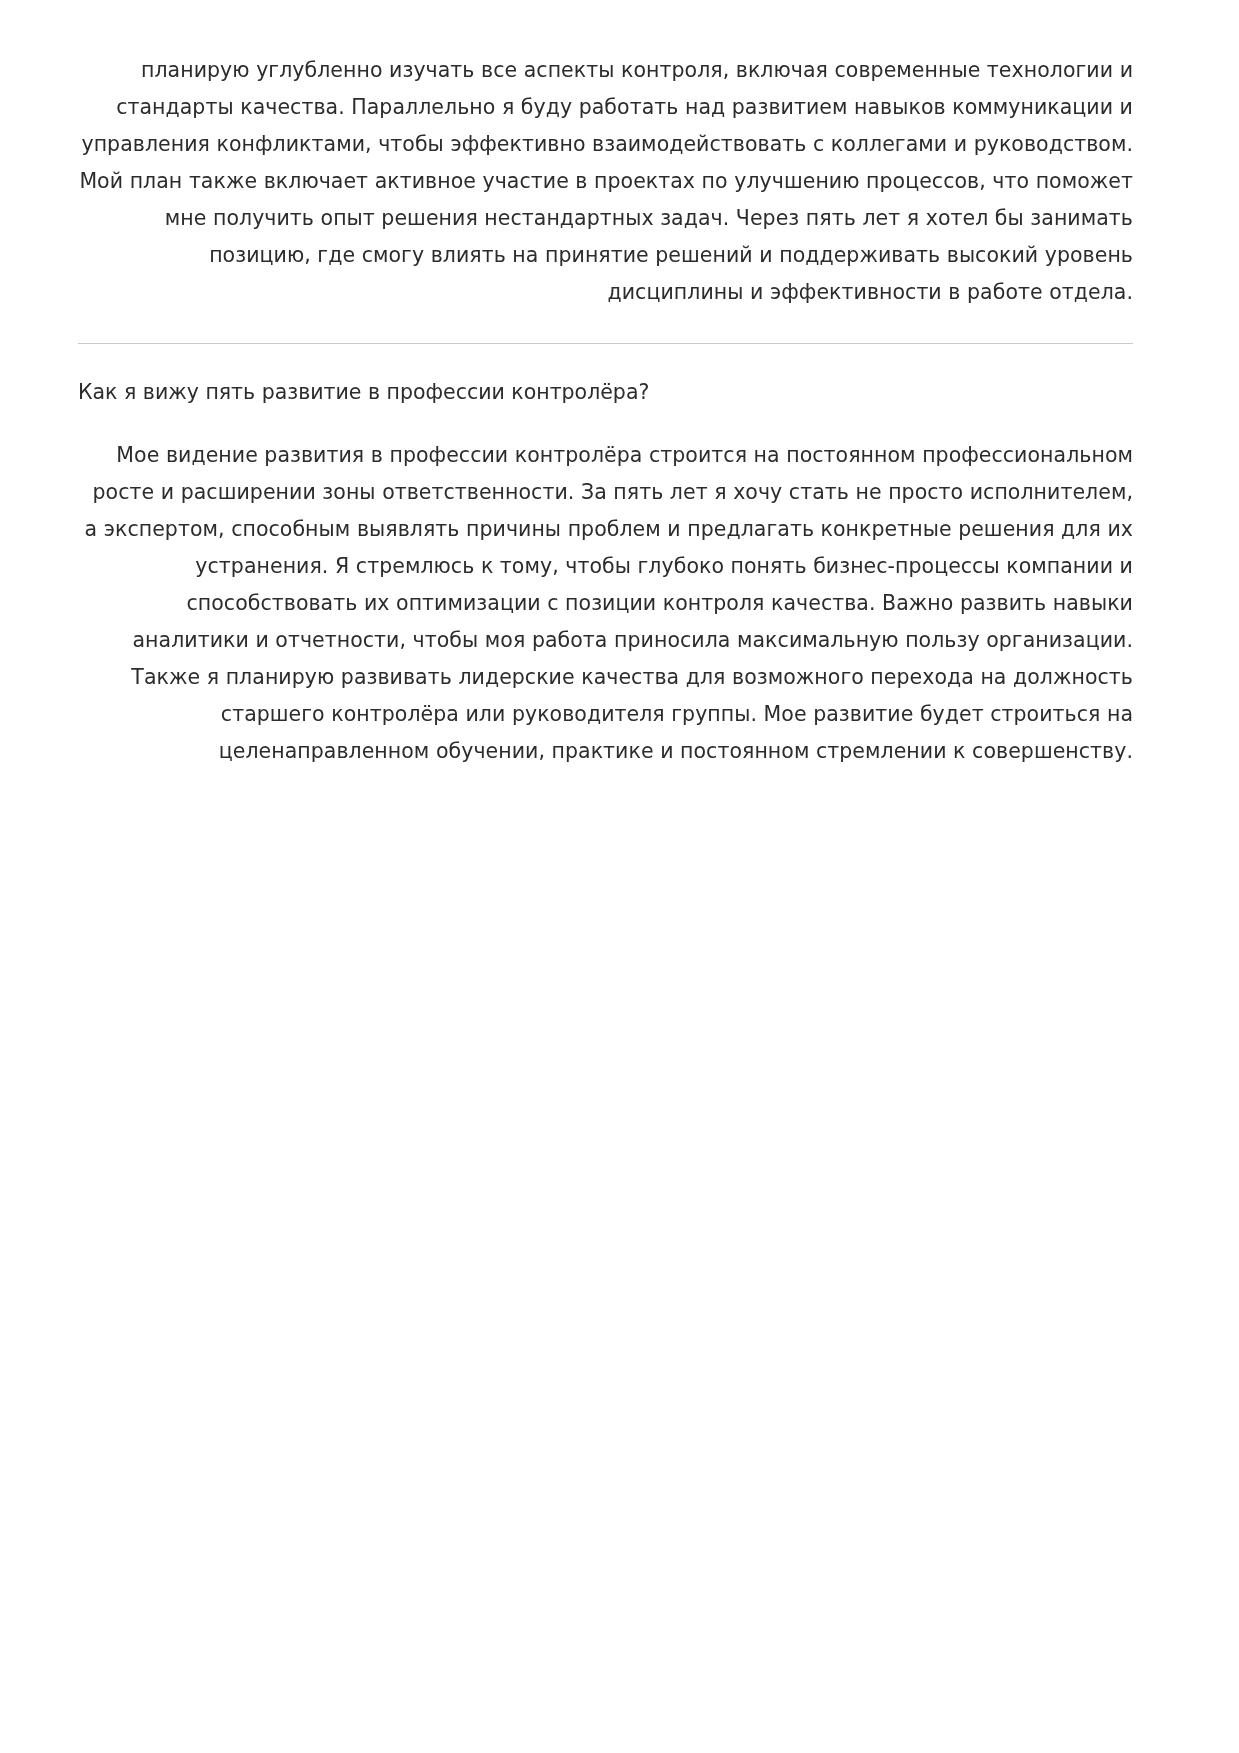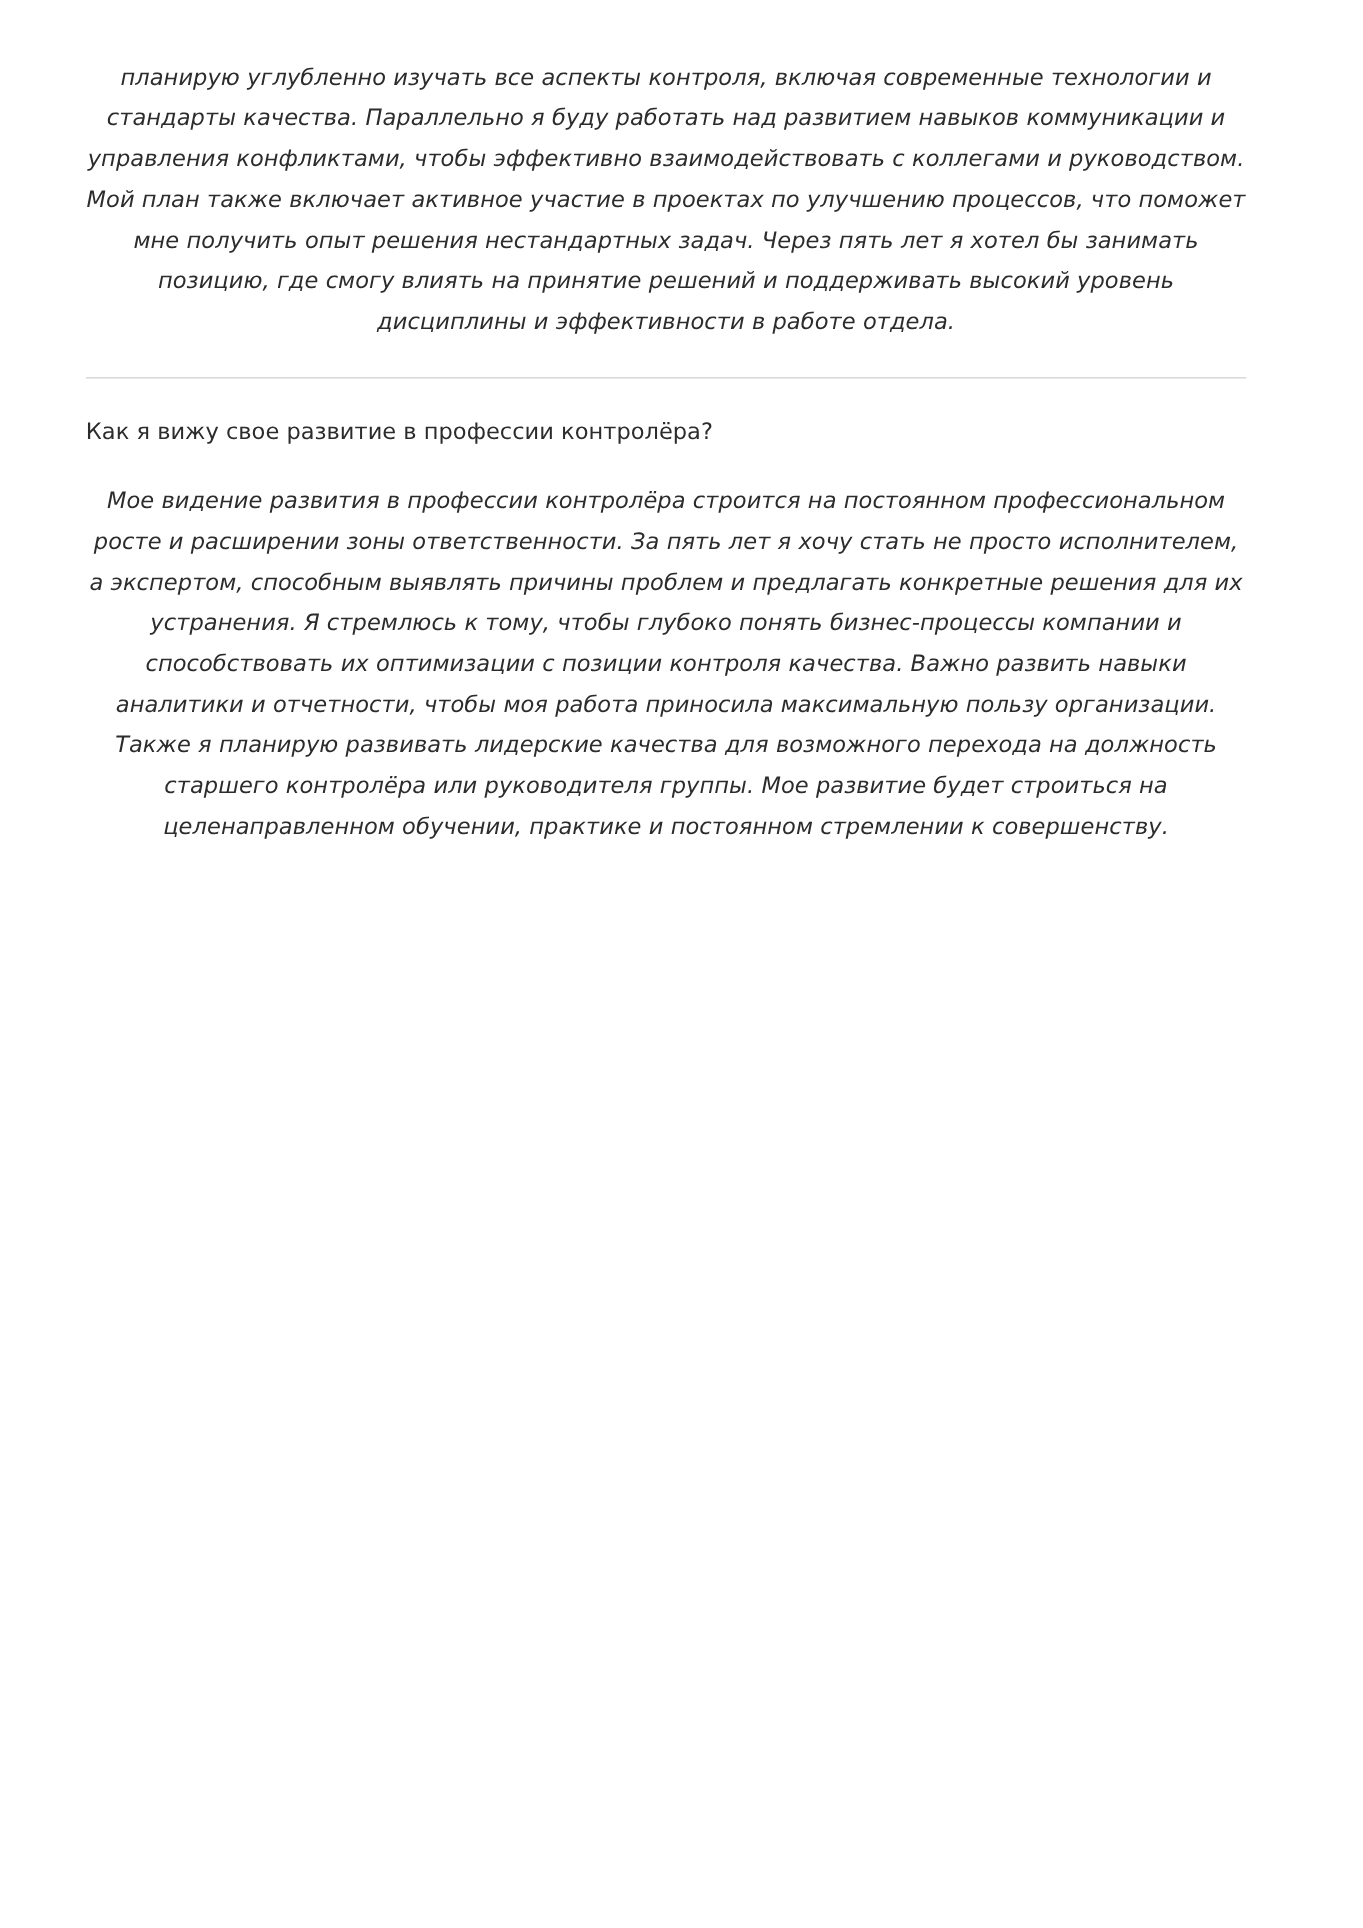--- a/index.html
+++ b/index.html
@@ -21,23 +21,22 @@
     background: #ffffff;
   }
   .doc-body {
     max-width: 1055px;
   }
   .para {
     font-size: 20.5px;
     line-height: 37px;
     color: #2c2c2c;
     margin: 0 0 0 0;
-    text-align: center;
+    text-align: right;
     letter-spacing: 0.05px;
-    font-style: italic;
   }
   .divider {
     border: none;
     border-top: 1px solid #c9c9c9;
     margin: 32px 0 30px 0;
     width: 100%;
   }
   .question {
     font-size: 20.5px;
     line-height: 37px;
@@ -51,18 +50,18 @@
 </head>
 <body>
 
 <div class="page">
   <div class="doc-body">
 
     <p class="para">планирую углубленно изучать все аспекты контроля, включая современные технологии и стандарты качества. Параллельно я буду работать над развитием навыков коммуникации и управления конфликтами, чтобы эффективно взаимодействовать с коллегами и руководством. Мой план также включает активное участие в проектах по улучшению процессов, что поможет мне получить опыт решения нестандартных задач. Через пять лет я хотел бы занимать позицию, где смогу влиять на принятие решений и поддерживать высокий уровень дисциплины и эффективности в работе отдела.</p>
 
     <hr class="divider">
 
-    <p class="question">Как я вижу свое развитие в профессии контролёра?</p>
+    <p class="question">Как я вижу пять развитие в профессии контролёра?</p>
 
     <p class="para second">Мое видение развития в профессии контролёра строится на постоянном профессиональном росте и расширении зоны ответственности. За пять лет я хочу стать не просто исполнителем, а экспертом, способным выявлять причины проблем и предлагать конкретные решения для их устранения. Я стремлюсь к тому, чтобы глубоко понять бизнес-процессы компании и способствовать их оптимизации с позиции контроля качества. Важно развить навыки аналитики и отчетности, чтобы моя работа приносила максимальную пользу организации. Также я планирую развивать лидерские качества для возможного перехода на должность старшего контролёра или руководителя группы. Мое развитие будет строиться на целенаправленном обучении, практике и постоянном стремлении к совершенству.</p>
 
   </div>
 </div>
 
 </body></html>

